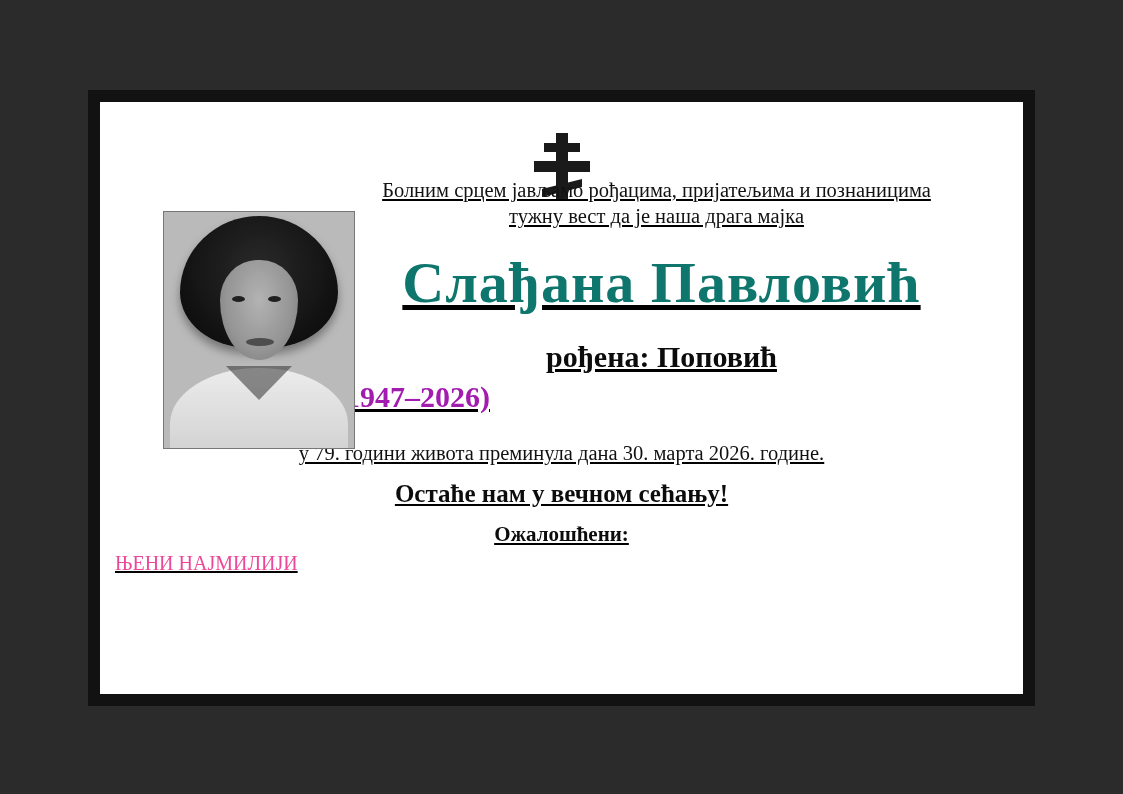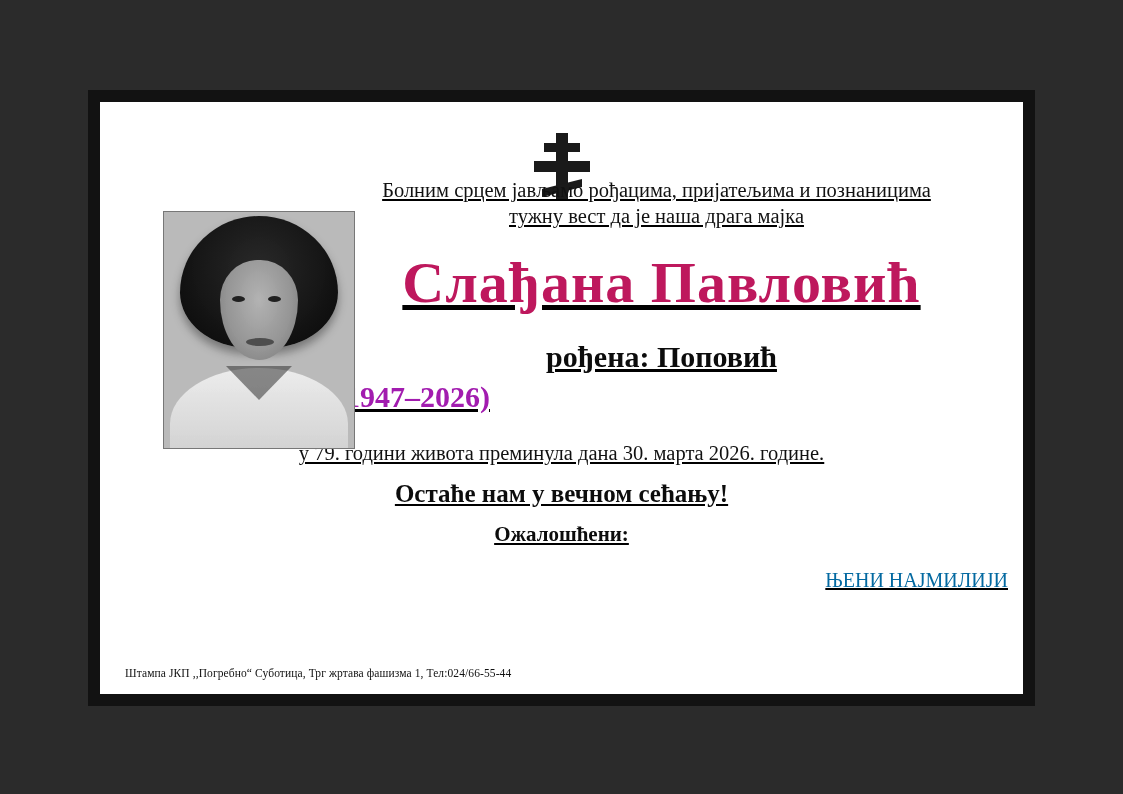--- a/index.html
+++ b/index.html
@@ -141,21 +141,21 @@
     background: #3a3836;
     clip-path: polygon(0 0, 100% 0, 50% 100%);
     opacity: .55;
   }
 
   .name {
     text-align: center;
     font-size: 58px;
     font-weight: bold;
     letter-spacing: 1px;
-    color: #be185d;
+    color: #0f766e;
     margin-top: 20px;
     padding-left: 220px;
     padding-right: 20px;
   }
 
   .maiden {
     text-align: center;
     font-size: 30px;
     font-weight: bold;
     color: #0c0c0c;
@@ -193,24 +193,24 @@
 
   .mourners-label {
     text-align: center;
     font-size: 21px;
     font-weight: bold;
     color: #0c0c0c;
     margin-top: 14px;
   }
 
   .mourners-list {
-    text-align: right;
+    text-align: left;
     font-size: 20px;
-    color: #0369a1;
-    margin-top: 22px;
+    color: #ec4899;
+    margin-top: 5px;
   }
 
   .imprint {
     position: absolute;
     left: 10px;
     bottom: 6px;
     font-size: 11.5px;
     color: #111;
     letter-spacing: 0.1px;
   }
@@ -254,18 +254,17 @@
 
         <div class="details">
           <div>у 79. години живота преминула дана 30. марта 2026. године.</div>
         </div>
 
         <div class="memory">Остаће нам у вечном сећању!</div>
 
         <div class="mourners-label">Ожалошћени:</div>
         <div class="mourners-list">ЊЕНИ НАЈМИЛИЈИ</div>
 
-        <div class="imprint">Штампа ЈКП ,,Погребно“ Суботица, Трг жртава фашизма 1, Тел:024/66-55-44</div>
 
       </div>
     </div>
   </div>
 </div>
 
 </body></html>

